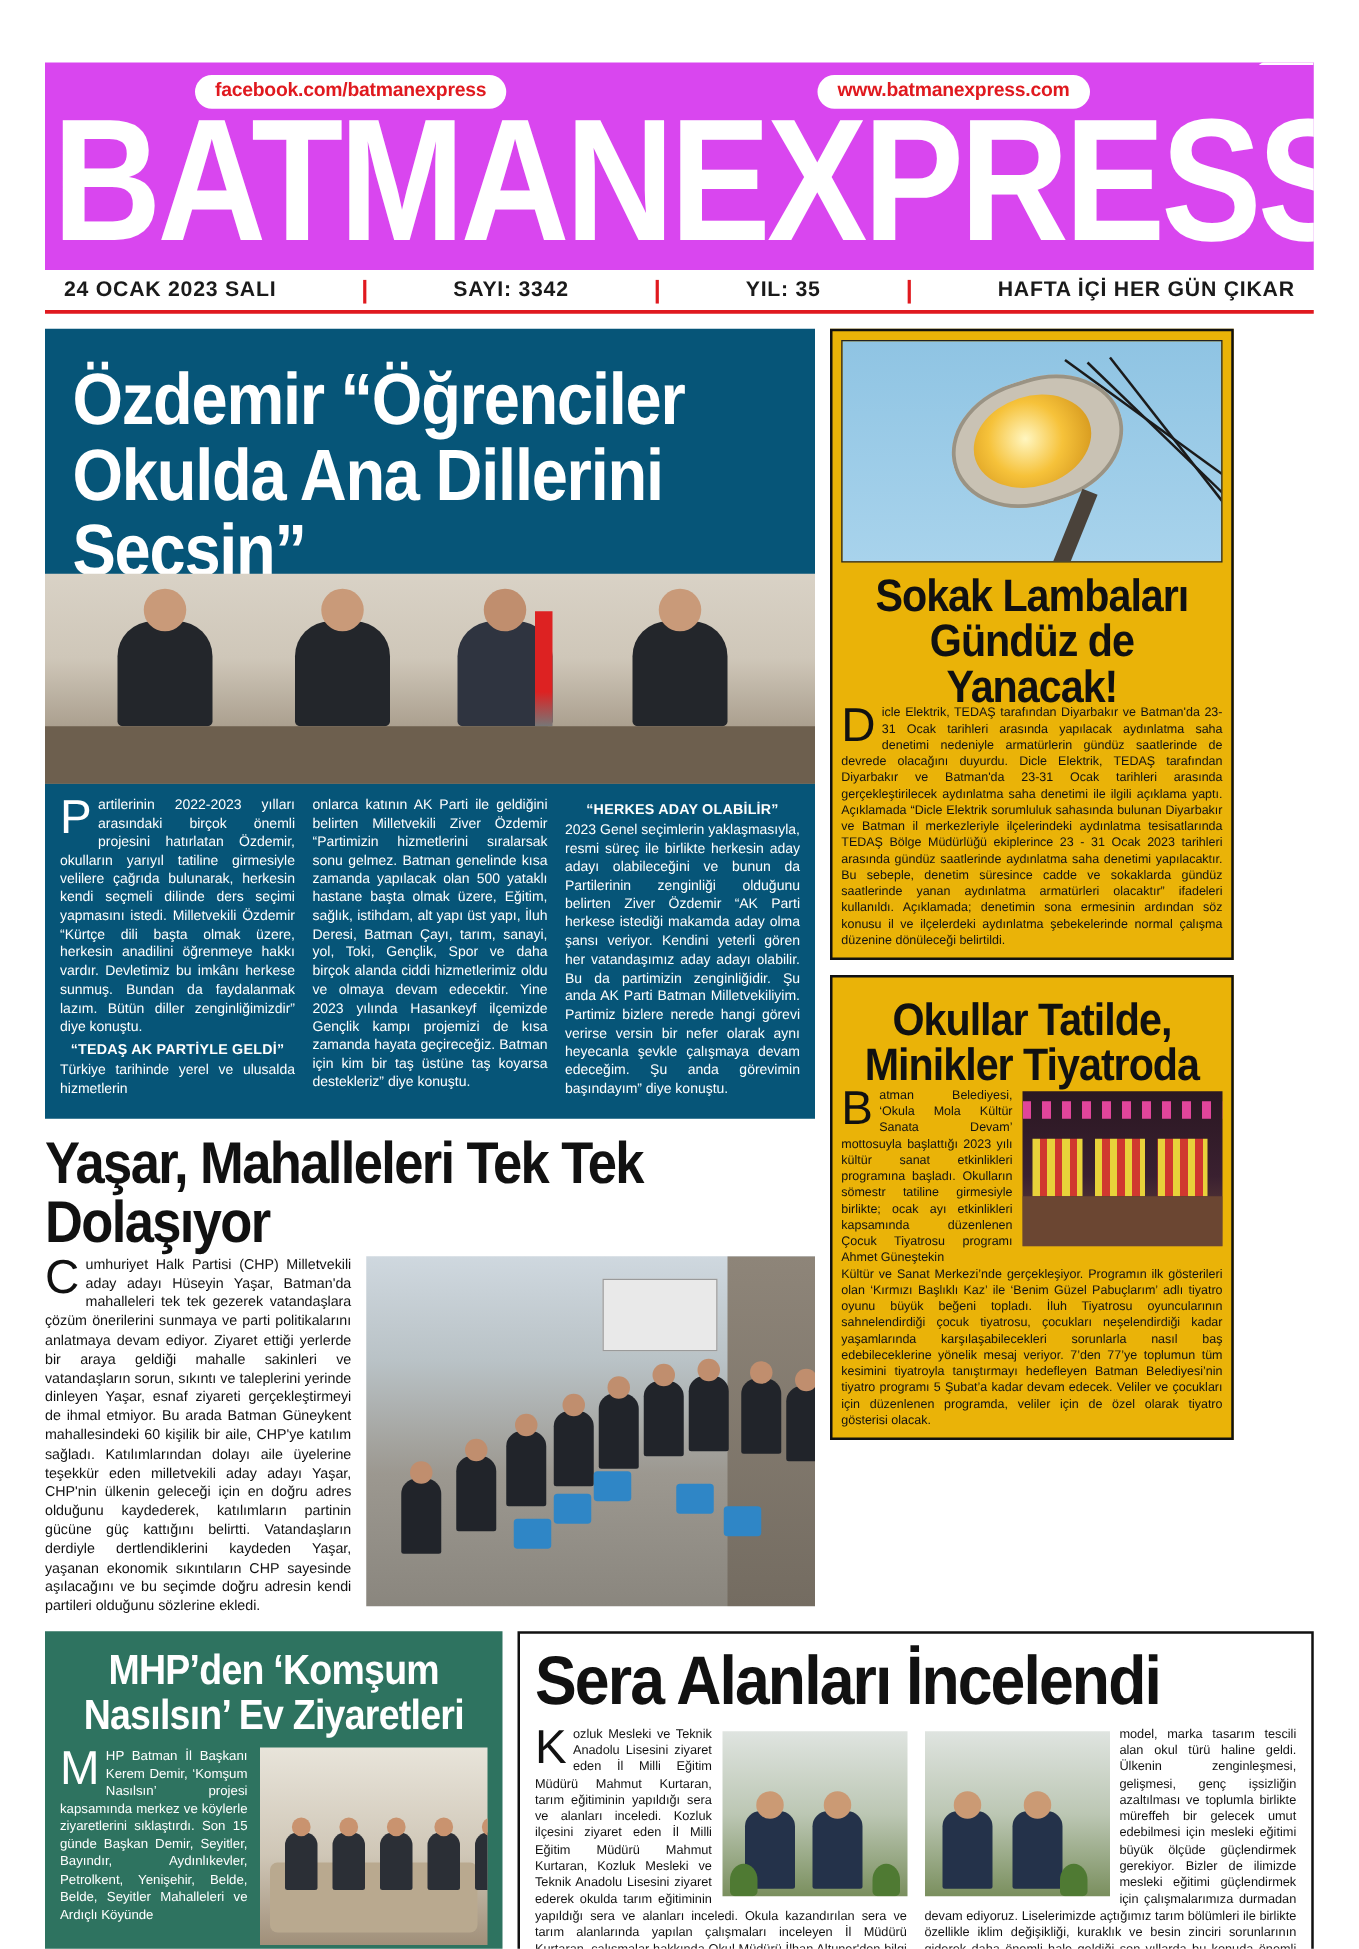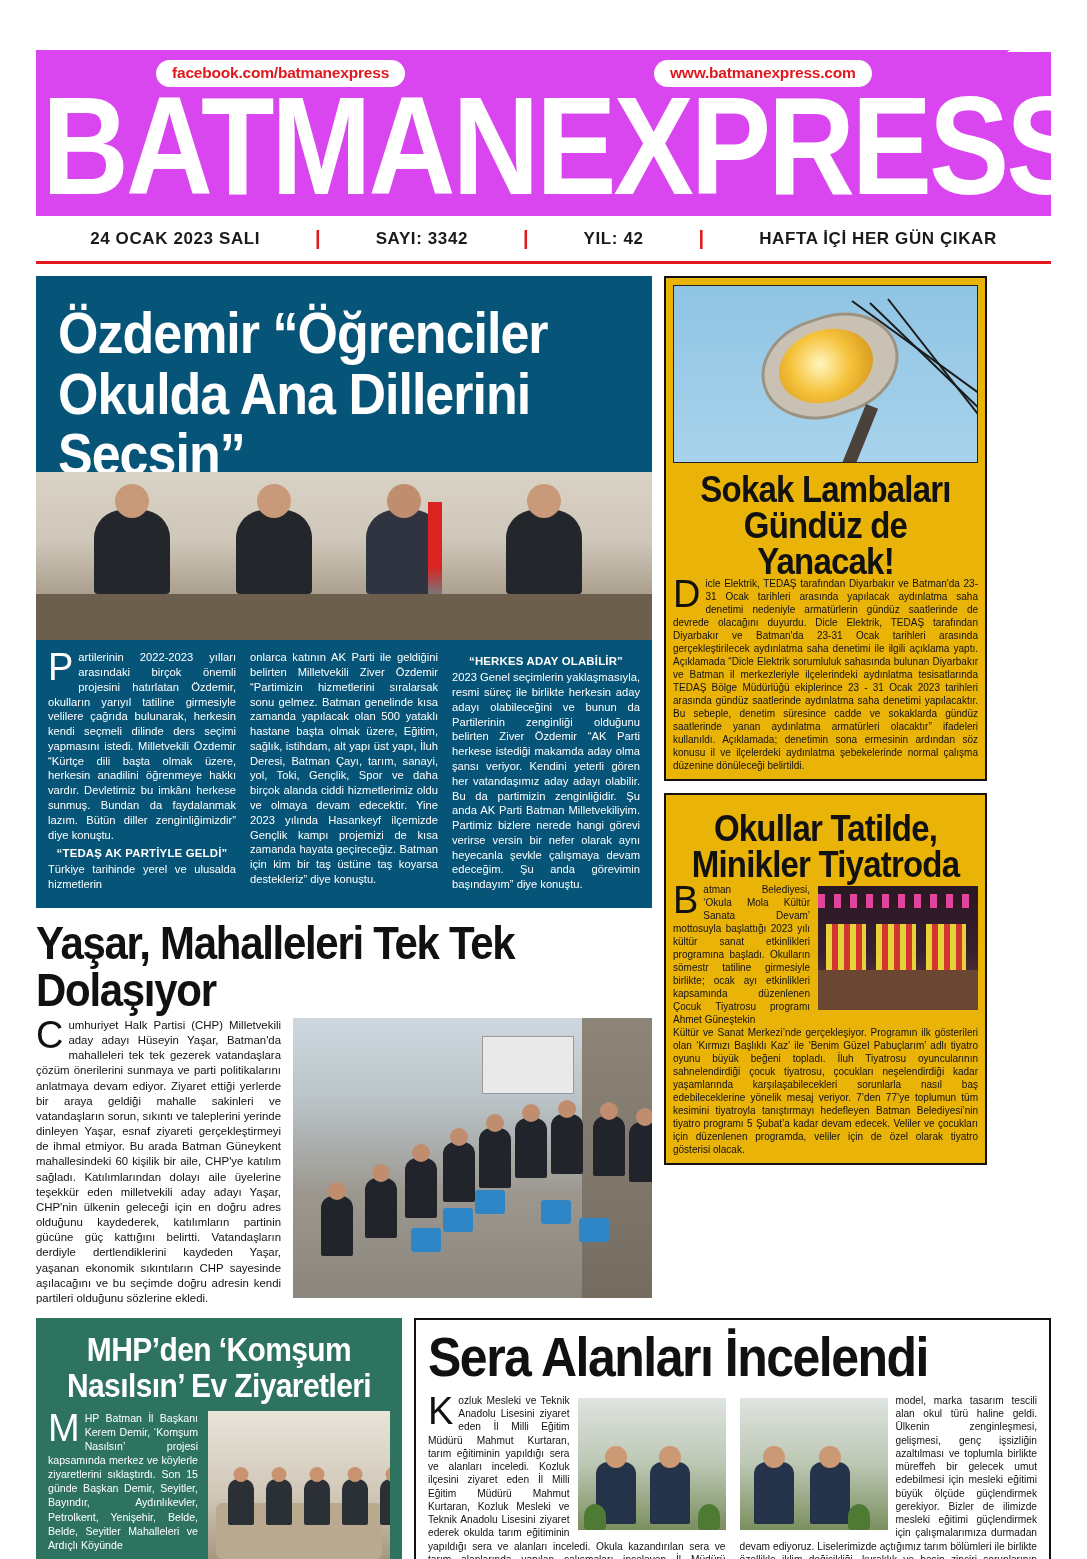--- a/index.html
+++ b/index.html
@@ -28,23 +28,23 @@
   .pill {
     position: absolute; background: #ffffff; border-radius: 22px;
     color: #e0191f; font-weight: 700; font-size: 15.5px;
     padding: 4px 16px 5px 16px; letter-spacing: -0.2px;
     white-space: nowrap; z-index: 4;
   }
   .pill-fb { left: 120px; top: 10px; }
   .pill-web { left: 618px; top: 10px; }
 
   .mast-info {
-    position: relative; height: 48px; background: #ffffff;
+    position: relative; height: 35px; background: #ffffff;
     display: flex; align-items: center; justify-content: center;
-    gap: 3px; border-bottom: 3px solid #e0191f;
+    gap: 16px; border-bottom: 3px solid #e0191f;
   }
   .mast-info .cell {
     font-weight: 700; font-size: 17px; color: #1a1a1a;
     letter-spacing: 0.6px; padding: 0 10px; white-space: nowrap;
   }
   .mast-info .sep { color: #e0191f; font-weight: 700; font-size: 20px; padding: 0 42px; }
   .mast-notch {
     position:absolute; right:0; top:-28px; width: 44px; height: 30px;
     background: #ffffff;
     clip-path: polygon(0 100%, 100% 100%, 100% 0);
@@ -257,21 +257,21 @@
       <div class="pill pill-fb">facebook.com/batmanexpress</div>
       <div class="pill pill-web">www.batmanexpress.com</div>
       <div class="mast-title"><span>BATMAN</span><span>EXPRESS</span></div>
       <div class="mast-notch"></div>
     </div>
     <div class="mast-info">
       <div class="cell">24  OCAK  2023  SALI</div>
       <div class="sep">|</div>
       <div class="cell">SAYI: 3342</div>
       <div class="sep">|</div>
-      <div class="cell">YIL: 42</div>
+      <div class="cell">YIL: 35</div>
       <div class="sep">|</div>
       <div class="cell">HAFTA İÇİ HER GÜN ÇIKAR</div>
     </div>
   </div>
 
   <div class="grid">
 
     <div class="col-left">
 
       <div class="lead">

